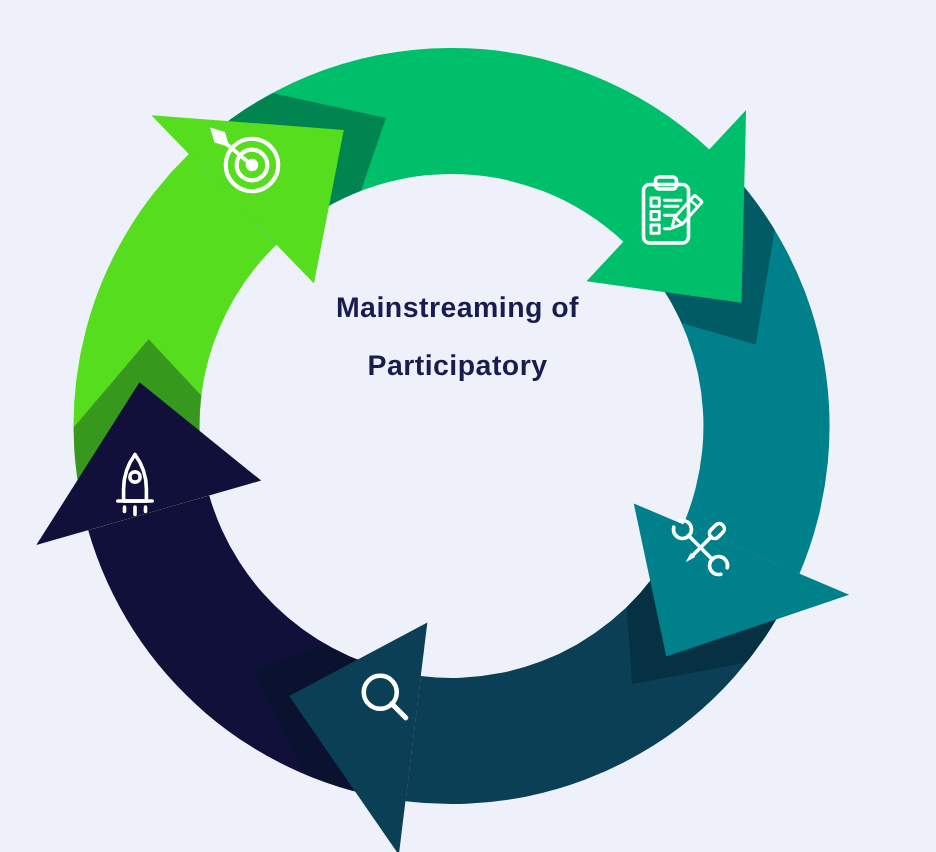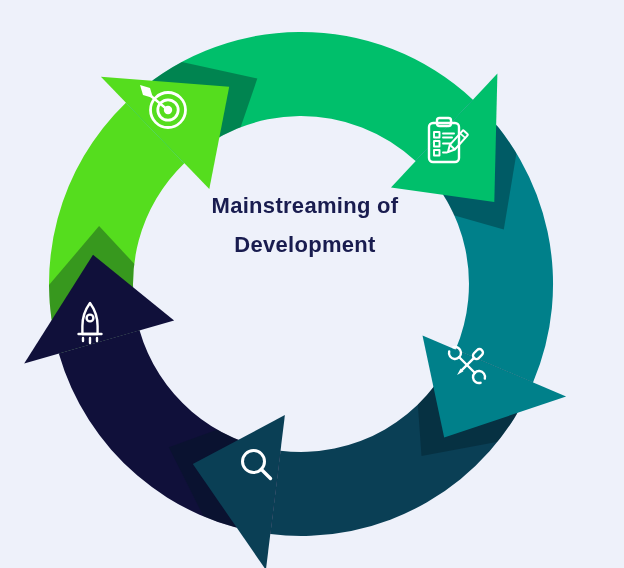--- a/index.html
+++ b/index.html
@@ -3,21 +3,21 @@
 <meta charset="utf-8">
 <style>
   html,body{margin:0;padding:0;}
   .stage{
     position:relative;width:624px;height:568px;overflow:hidden;
     font-family:"Liberation Sans",sans-serif;
   }
   .stage svg{position:absolute;left:0;top:0;}
   .title{
     position:absolute;left:305px;top:186px;transform:translateX(-50%);
-    text-align:center;font-weight:bold;font-size:22px;line-height:39px;
+    text-align:center;font-weight:bold;font-size:19px;line-height:39px;
     letter-spacing:.3px;white-space:nowrap;
   }
   .icon{fill:none;stroke:#fff;stroke-width:2.4;stroke-linecap:round;stroke-linejoin:round;}
 </style>
 </head>
 <body>
 
 <div class="stage" id="stage" style="background: rgb(238, 241, 250);">
   <svg id="cycle-svg" width="624" height="568" viewBox="0 0 624 568">
     <defs>
@@ -98,15 +98,15 @@
         <path d="M-11.5,9 H11.5"></path>
         <path d="M-7,13 V16"></path>
         <path d="M7,13 V16"></path>
         <path d="M0,13 V18"></path>
       </g>
     </g>
   </svg>
 
   <div class="title" id="title-block" style="color: rgb(25, 28, 79);">
     <div>Mainstreaming of</div>
-    <div>Development</div>
+    <div>Participatory</div>
   </div>
 </div>
 
 </body></html>

